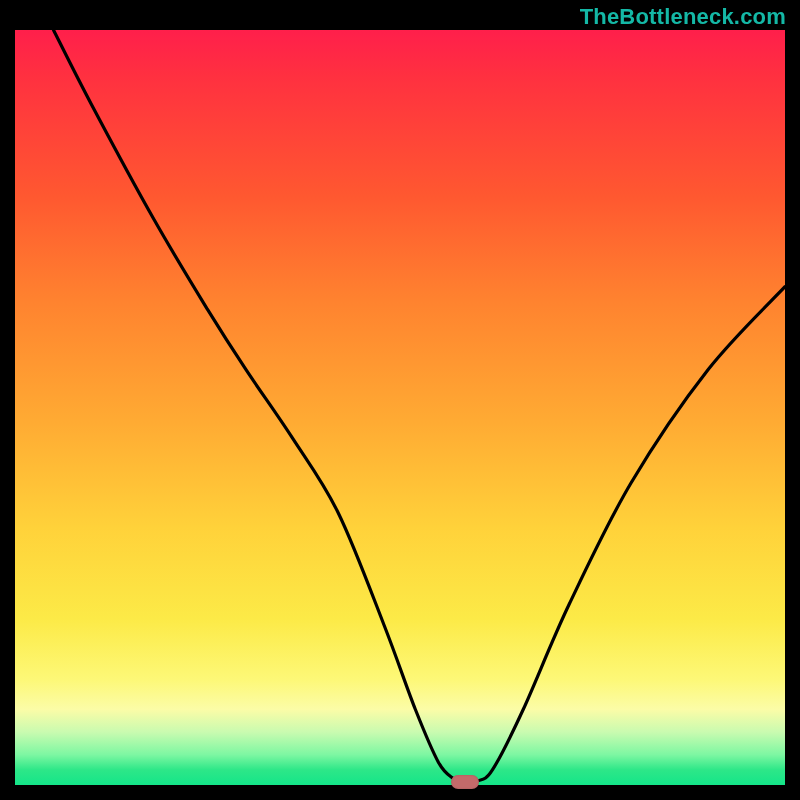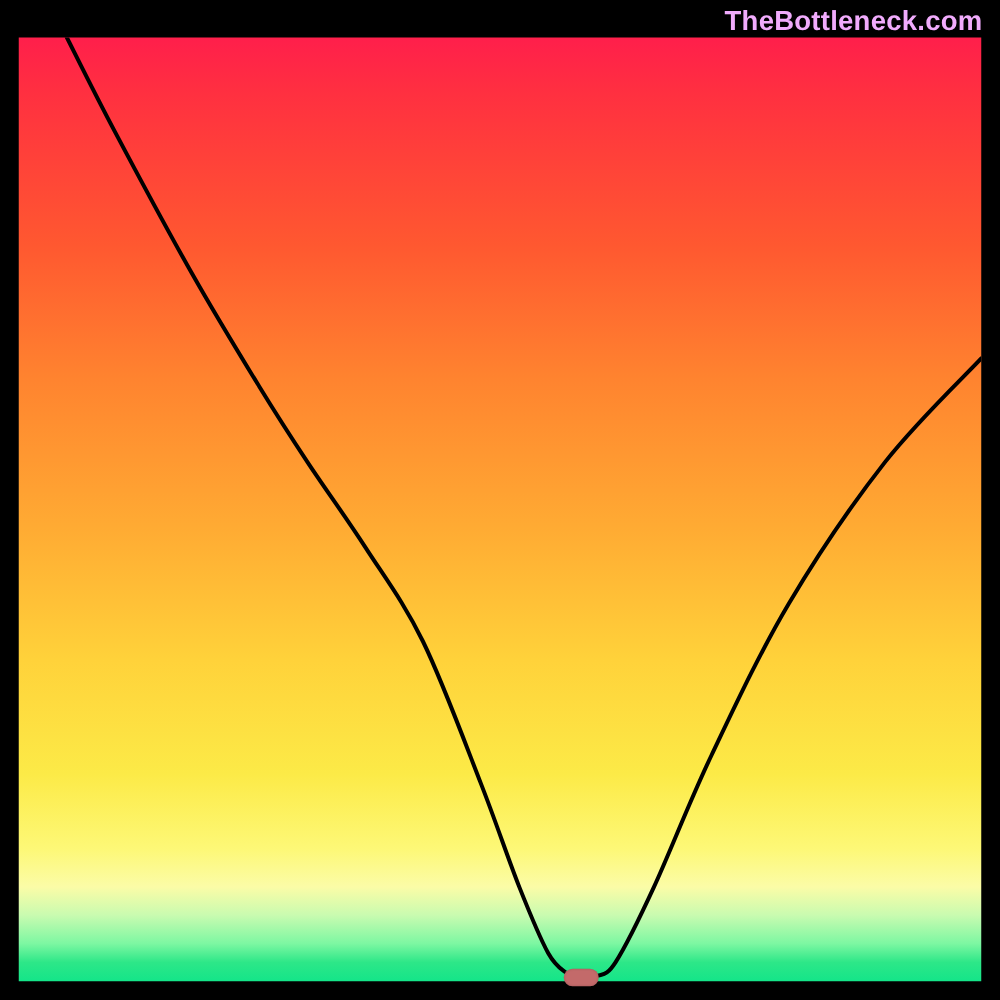--- a/index.html
+++ b/index.html
@@ -14,21 +14,21 @@
   .frame {
     position: relative;
     width: 800px;
     height: 800px;
     background: #000;
   }
   .watermark {
     position: absolute;
     top: 4px;
     right: 14px;
-    color: #f0abfc;
+    color: #14b8a6;
     font-size: 22px;
     font-weight: 600;
     letter-spacing: 0.2px;
     user-select: none;
   }
   .plot-area {
     position: absolute;
     left: 15px;
     top: 30px;
     width: 770px;

